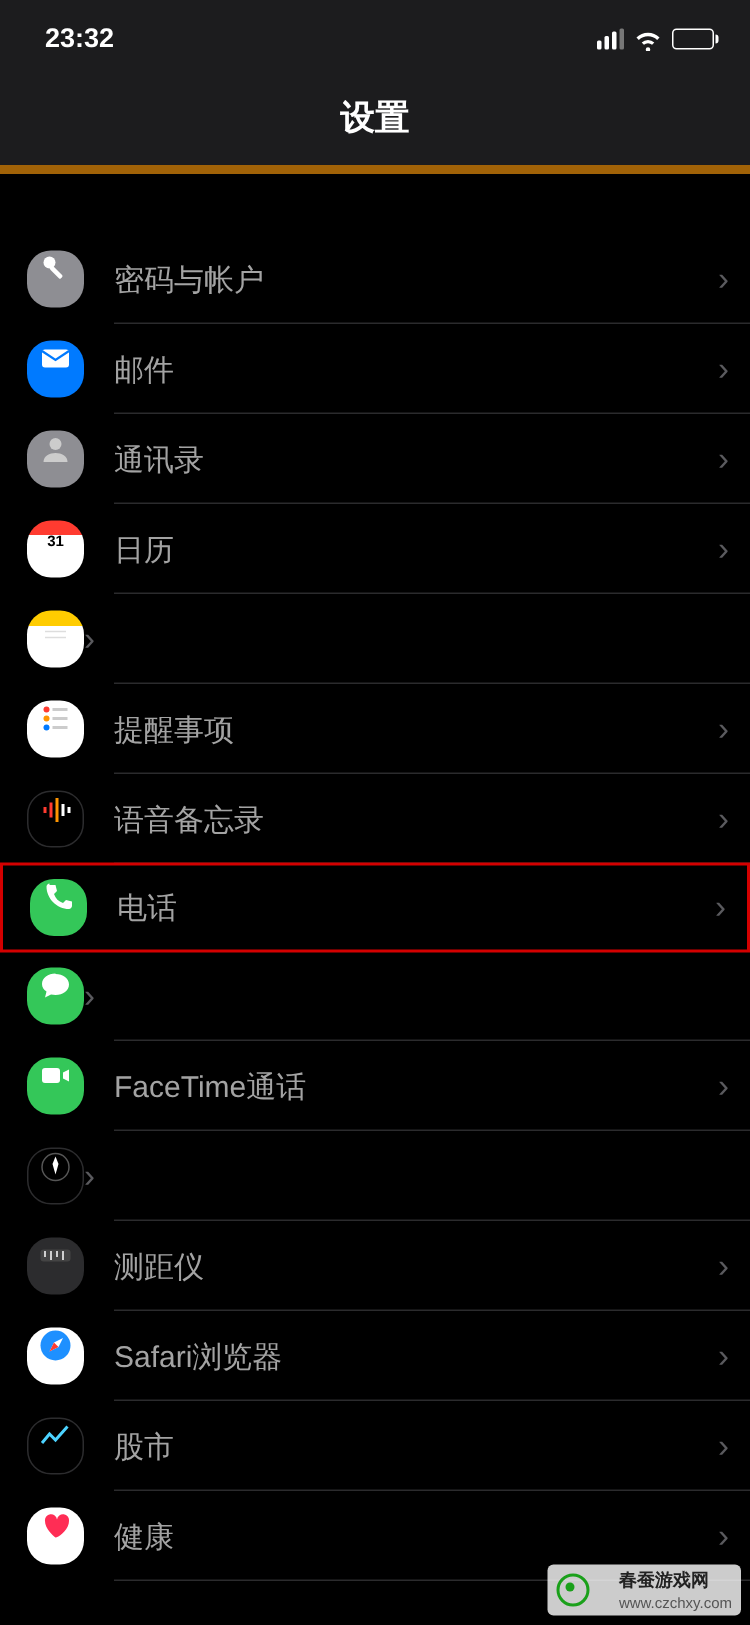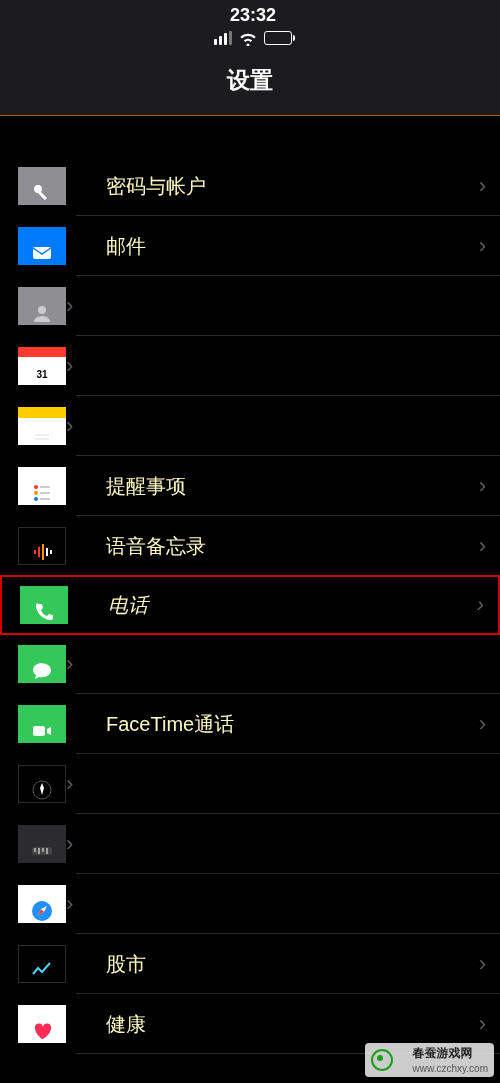--- a/index.html
+++ b/index.html
@@ -12,68 +12,67 @@
   }
   .status-bar {
     height: 46px;
     display: flex;
     align-items: center;
     justify-content: space-between;
     padding: 5px 24px 0 30px;
     background: #1c1c1e;
     font-size: 18px;
     font-weight: 600;
-    flex-direction: column;
   }
   .status-right { display: flex; align-items: center; gap: 6px; }
   .signal { display: inline-flex; align-items: flex-end; gap: 2px; }
   .sig-bar { width: 3px; background: #fff; border-radius: 1px; }
   .sig-bar.s1 { height: 6px; } .sig-bar.s2 { height: 9px; }
   .sig-bar.s3 { height: 12px; } .sig-bar.s4 { height: 14px; background:#777; }
   .wifi { width:20px; height:16px; position:relative; }
   .wifi svg { width:20px; height:16px; }
   .battery {
     width: 28px; height: 14px; border: 1.5px solid #fff; border-radius: 3px;
     position: relative;
   }
   .battery::after {
     content:""; position:absolute; right:-4px; top:3px;
     width:2.5px; height:6px; background:#fff; border-radius:0 2px 2px 0;
   }
   .battery-fill { height:100%; width:55%; background:#fff; border-radius:1px; }
   .nav-header {
     height: 70px; display:flex; align-items:center; justify-content:center;
-    background:#1c1c1e; border-bottom:1px solid #a16207;
+    background:#1c1c1e; border-bottom:6px solid #a16207;
     font-size: 23px; font-weight:600;
   }
   .list { background:#000; }
   .gap { height: 40px; background:#000; }
   .row {
     display:flex; align-items:center;
     height:60px;
     position:relative;
     padding-left: 18px; padding-right: 14px;
     cursor: pointer;
   }
   .row .icon-wrap {
-    width:48px; height:38px; border-radius:0; flex-shrink:0;
-    display:flex; align-items:flex-end; justify-content:center;
+    width:38px; height:38px; border-radius:16px; flex-shrink:0;
+    display:flex; align-items:flex-start; justify-content:center;
     overflow:hidden;
   }
   .row .label {
-    flex:1; font-size:20px; font-weight:400; color:#fef9c3;margin-left:40px;
+    flex:1; padding-left:20px; font-size:20px; font-weight:400; color:#a3a3a3;
   }
   .row .chev { color:#5a5a5e; font-size:22px; }
   .row .sep {
     position:absolute; left:76px; right:0; bottom:0;
     height:1px; background:#2b2b2d;
   }
   .highlight {
     border: 2px solid #d40000;
-    margin-top:-1px; margin-bottom:-1px;font-style:italic;
+    margin-top:-1px; margin-bottom:-1px;
   }
   
   .bg-gray { background:#8e8e93; }
   .bg-blue { background:#007aff; }
   .bg-green { background:#34c759; }
   .bg-black { background:#000; border:1px solid #2c2c2e; }
   .bg-white { background:#fff; }
   .bg-calendar { background:linear-gradient(#ff3b30 0 26%, #fff 26% 100%); }
   .bg-safari { background:#fff; }
   .bg-darkgray { background:#2c2c2e; }
@@ -146,30 +145,32 @@
     <div class="sep"></div>
   </div>
 
   <div class="row">
     <div class="icon-wrap bg-gray">
       <svg class="ic" viewBox="0 0 24 24">
           <circle cx="12" cy="9" r="4" fill="#ccc"></circle>
           <path d="M4 21c0-4 4-6 8-6s8 2 8 6" fill="#ccc"></path>
         </svg>
     </div>
+    <span class="label">通讯录</span>
     <span class="chev">›</span>
     <div class="sep"></div>
   </div>
 
   <div class="row">
     <div class="icon-wrap bg-calendar">
       <svg class="ic" viewBox="0 0 24 24">
           <text x="12" y="17" text-anchor="middle" font-size="10" fill="#000" font-weight="600">31</text>
         </svg>
     </div>
+    <span class="label">日历</span>
     <span class="chev">›</span>
     <div class="sep"></div>
   </div>
 
   <div class="row">
     <div class="icon-wrap" style="background:linear-gradient(#ffcc00 0 28%, #fff 28% 100%);">
       <svg class="ic" viewBox="0 0 24 24">
           <line x1="5" y1="14" x2="19" y2="14" stroke="#ddd"></line>
           <line x1="5" y1="18" x2="19" y2="18" stroke="#ddd"></line>
         </svg>
@@ -255,32 +256,34 @@
   <div class="row">
     <div class="icon-wrap bg-darkgray">
       <svg class="ic" viewBox="0 0 24 24">
           <rect x="2" y="8" width="20" height="8" rx="2" fill="#444"></rect>
           <line x1="5" y1="9" x2="5" y2="13" stroke="#fff"></line>
           <line x1="9" y1="9" x2="9" y2="15" stroke="#fff"></line>
           <line x1="13" y1="9" x2="13" y2="13" stroke="#fff"></line>
           <line x1="17" y1="9" x2="17" y2="15" stroke="#fff"></line>
         </svg>
     </div>
+    <span class="label">测距仪</span>
     <span class="chev">›</span>
     <div class="sep"></div>
   </div>
 
   <div class="row">
     <div class="icon-wrap bg-safari">
       <svg class="ic" viewBox="0 0 24 24">
           <circle cx="12" cy="12" r="10" fill="#1e90ff"></circle>
           <path d="M17 7l-3 6-6 3 3-6z" fill="#fff"></path>
           <path d="M14 13l-6 3 3-6z" fill="#ff3b30"></path>
         </svg>
     </div>
+    <span class="label">Safari浏览器</span>
     <span class="chev">›</span>
     <div class="sep"></div>
   </div>
 
   <div class="row">
     <div class="icon-wrap bg-black">
       <svg class="ic" viewBox="0 0 24 24">
           <polyline points="3,16 8,10 12,14 20,5" stroke="#4cd3ff" stroke-width="2" fill="none"></polyline>
         </svg>
     </div>

